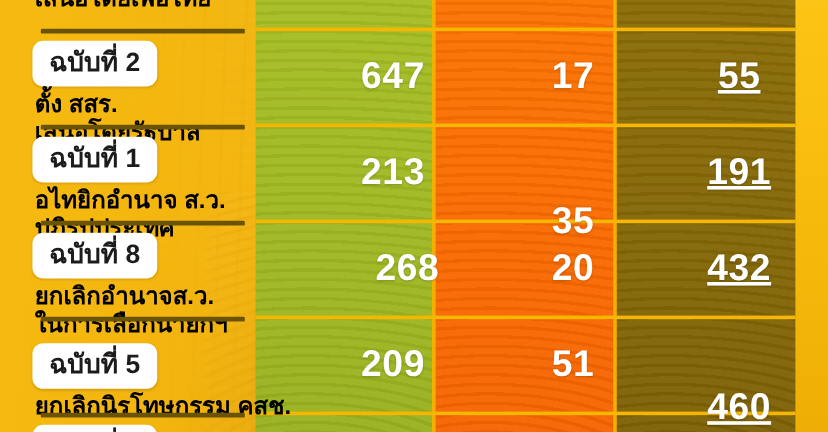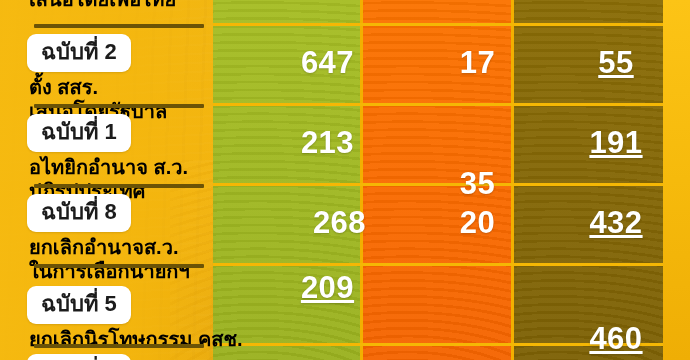--- a/index.html
+++ b/index.html
@@ -260,21 +260,22 @@
     <div class="cell c2" style="top:23px;">55</div>
 
     <div class="cell c0" style="top:103px;text-align:center;">213</div>
     <div class="cell c1" style="top:103px;margin-top:41px;">35</div>
     <div class="cell c2" style="top:103px;">191</div>
 
     <div class="cell c0" style="top:183px;margin-left:12px;">268</div>
     <div class="cell c1" style="top:183px;">20</div>
     <div class="cell c2" style="top:183px;">432</div>
 
-    <div class="cell c0" style="top:248px;text-decoration:underline;">209</div>
+    <div class="cell c0" style="top:263px;">209</div>
+    <div class="cell c1" style="top:263px;">51</div>
     <div class="cell c2" style="top:263px;margin-top:36px;">460</div>
 
     <div class="cell c0" style="top:343px;"></div>
     <div class="cell c1" style="top:343px;"></div>
     <div class="cell c2" style="top:343px;"></div>
   </div>
 
   <div class="right-gutter"></div>
 </div>
 

